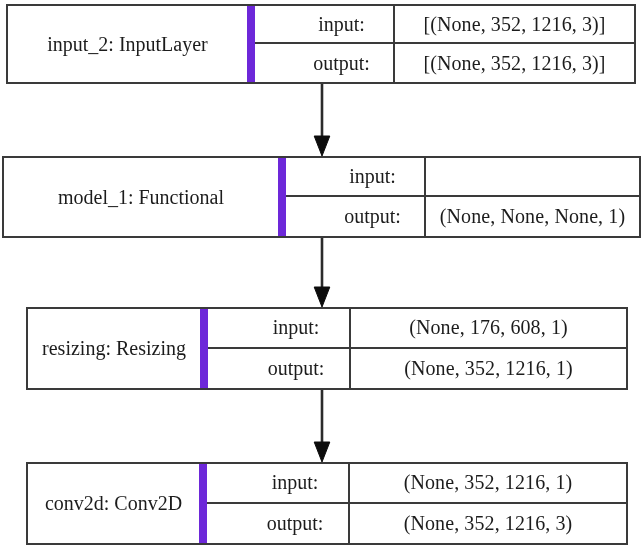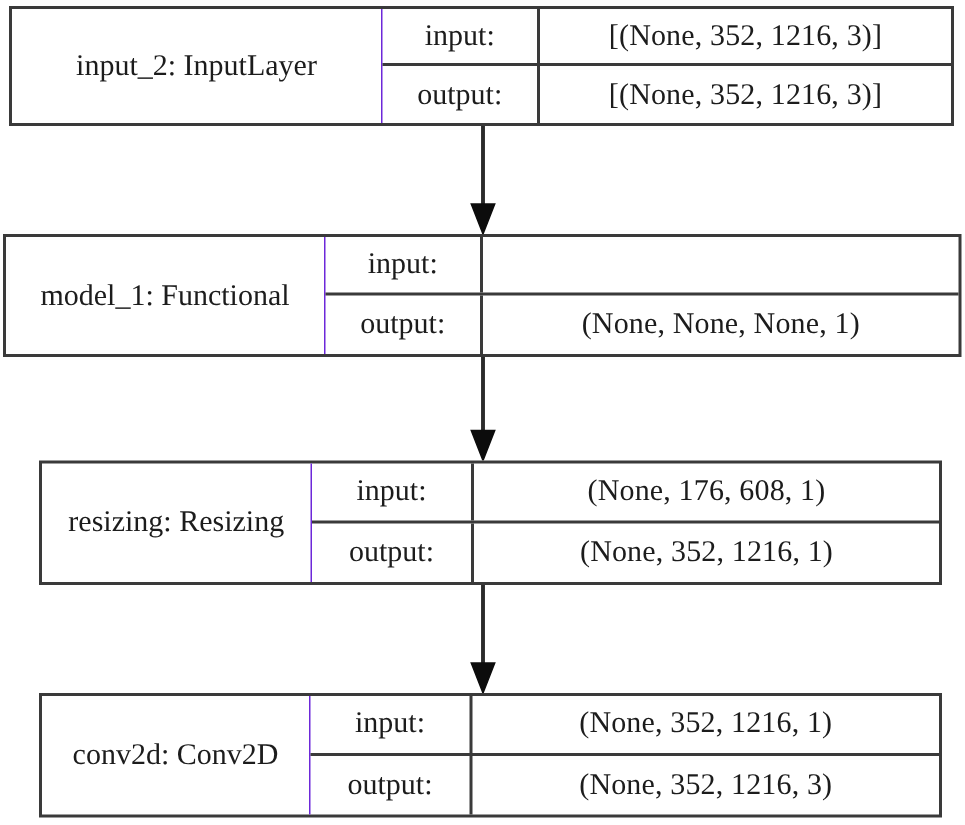--- a/index.html
+++ b/index.html
@@ -36,21 +36,21 @@
     align-items: stretch;
   }
 
   .node-name {
     box-sizing: border-box;
     display: flex;
     align-items: center;
     justify-content: center;
     text-align: center;
     padding: 0 24px;
-    border-right: 1px solid #6d28d9;
+    border-right: 8px solid #6d28d9;
     color: #1c1c1c;
     font-size: 20px;
     line-height: 1.15;
     white-space: nowrap;
   }
 
   .node-io {
     box-sizing: border-box;
     flex: 1 1 auto;
     display: flex;
@@ -70,20 +70,21 @@
 
   .io-label {
     box-sizing: border-box;
     display: flex;
     align-items: center;
     justify-content: center;
     border-right: 2px solid #3a3a3a;
     color: #1c1c1c;
     font-size: 20px;
     white-space: nowrap;
+    margin-left: 35px;
   }
 
   .io-shape {
     box-sizing: border-box;
     flex: 1 1 auto;
     display: flex;
     align-items: center;
     justify-content: center;
     color: #1c1c1c;
     font-size: 20px;
@@ -95,21 +96,21 @@
   
   #node-input_2 {
     left: 6px;  top: 4px;   width: 630px; height: 80px;
   }
   #node-input_2 .node-name { width: 247px; }
   #node-input_2 .io-label  { width: 105px; }
 
   #node-model_1 {
     left: 2px;  top: 156px; width: 639px; height: 82px;
   }
-  #node-model_1 .node-name { width: 213px; }
+  #node-model_1 .node-name { width: 282px; }
   #node-model_1 .io-label  { width: 105px; }
 
   #node-resizing {
     left: 26px; top: 307px; width: 602px; height: 83px;
   }
   #node-resizing .node-name { width: 180px; }
   #node-resizing .io-label  { width: 108px; }
 
   #node-conv2d {
     left: 26px; top: 462px; width: 602px; height: 83px;

